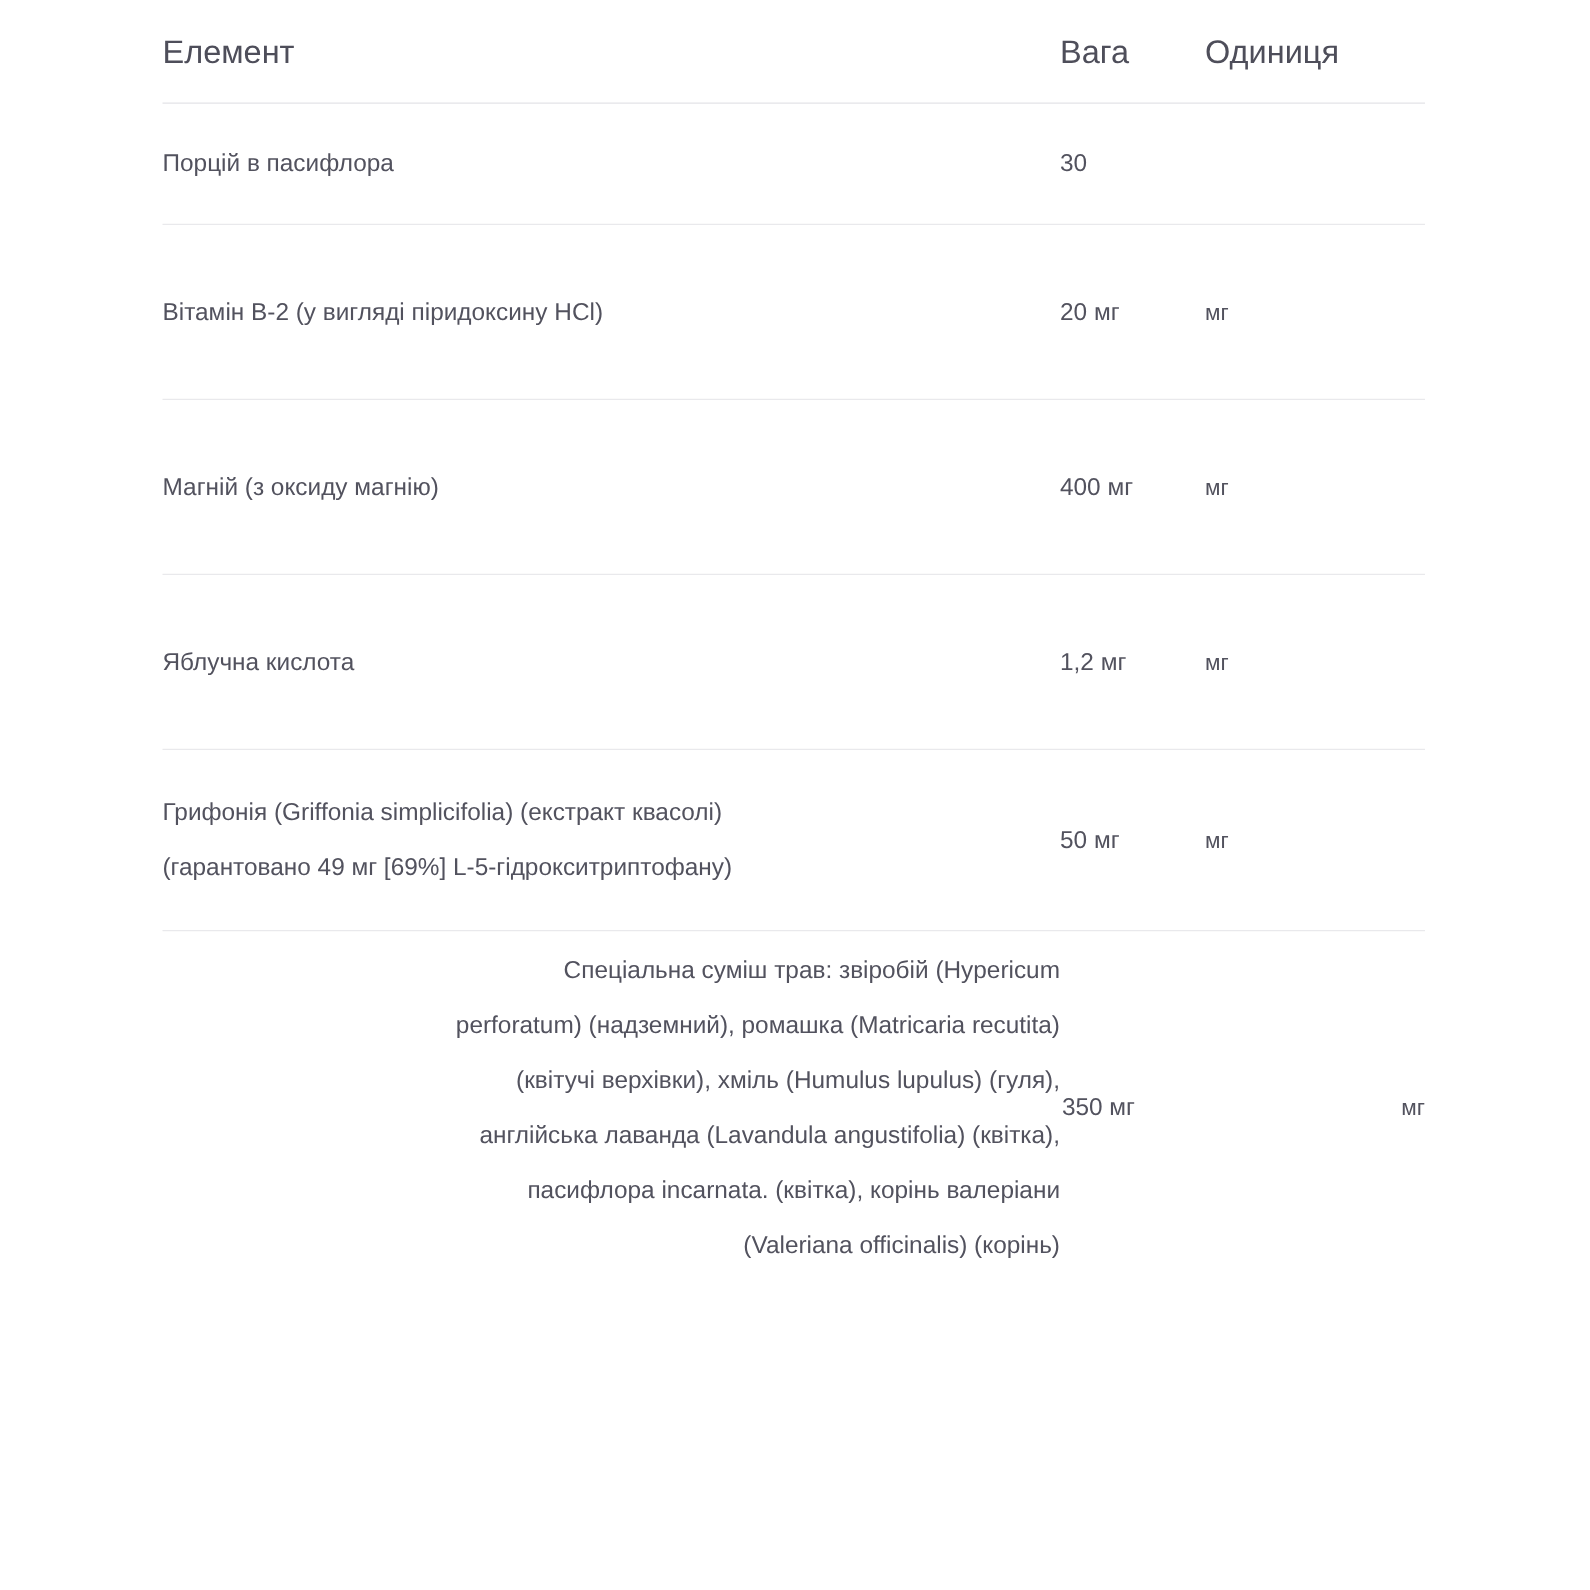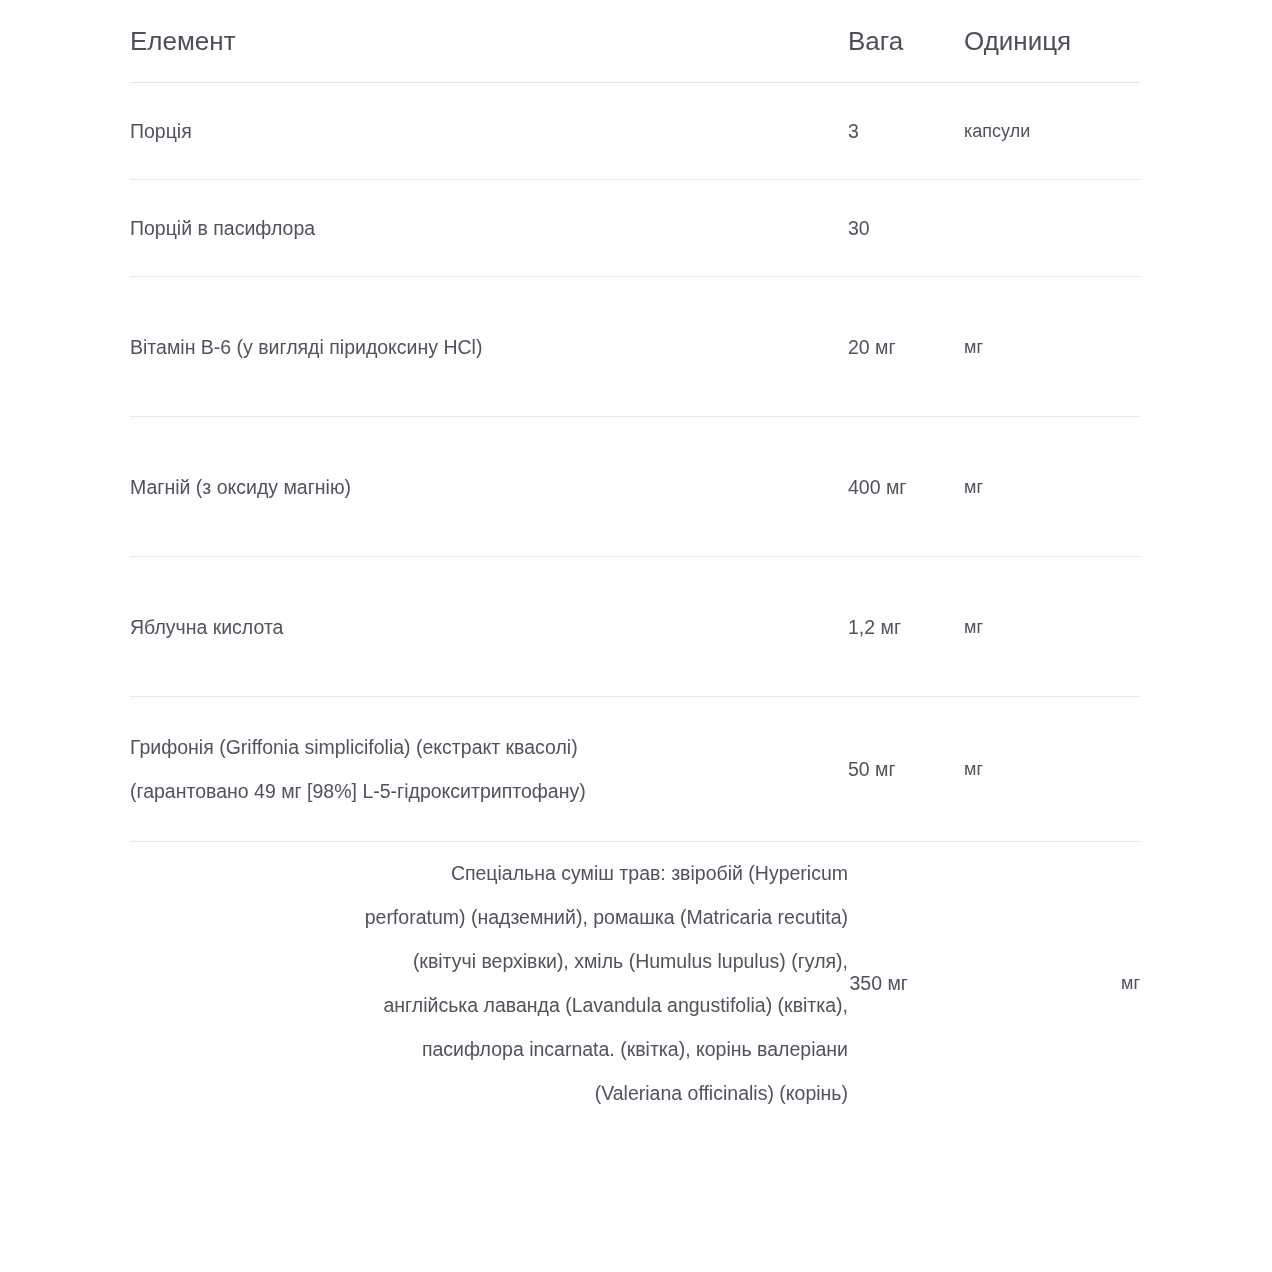--- a/index.html
+++ b/index.html
@@ -88,43 +88,32 @@
     <thead>
       <tr>
         <th class="h-element">Елемент</th>
         <th class="h-weight">Вага</th>
         <th class="h-unit">Одиниця</th>
       </tr>
     </thead>
     <tbody id="facts-body">
         <tr class="r-short">
           <td class="d-element">
-            <span class="elem-line">Порція</span>
-          </td>
-          <td class="d-weight">
-            <span class="wcell">3</span>
-          </td>
-          <td class="d-unit">
-            <span class="ucell">капсули</span>
-          </td>
-        </tr>
-        <tr class="r-short">
-          <td class="d-element">
             <span class="elem-line">Порцій в пасифлора</span>
           </td>
           <td class="d-weight">
             <span class="wcell">30</span>
           </td>
           <td class="d-unit">
             <span class="ucell"></span>
           </td>
         </tr>
         <tr class="r-med">
           <td class="d-element">
-            <span class="elem-line">Вітамін B-6 (у вигляді піридоксину HCl)</span>
+            <span class="elem-line">Вітамін B-2 (у вигляді піридоксину HCl)</span>
           </td>
           <td class="d-weight">
             <span class="wcell">20 мг</span>
           </td>
           <td class="d-unit">
             <span class="ucell">мг</span>
           </td>
         </tr>
         <tr class="r-med">
           <td class="d-element">
@@ -144,21 +133,21 @@
           <td class="d-weight">
             <span class="wcell">1,2 мг</span>
           </td>
           <td class="d-unit">
             <span class="ucell">мг</span>
           </td>
         </tr>
         <tr class="r-two">
           <td class="d-element">
             <span class="elem-line">Грифонія (Griffonia simplicifolia) (екстракт квасолі)</span>
-            <span class="elem-line">(гарантовано 49 мг [98%] L-5-гідрокситриптофану)</span>
+            <span class="elem-line">(гарантовано 49 мг [69%] L-5-гідрокситриптофану)</span>
           </td>
           <td class="d-weight">
             <span class="wcell">50 мг</span>
           </td>
           <td class="d-unit">
             <span class="ucell">мг</span>
           </td>
         </tr>
         <tr class="r-tall">
           <td class="d-element">

